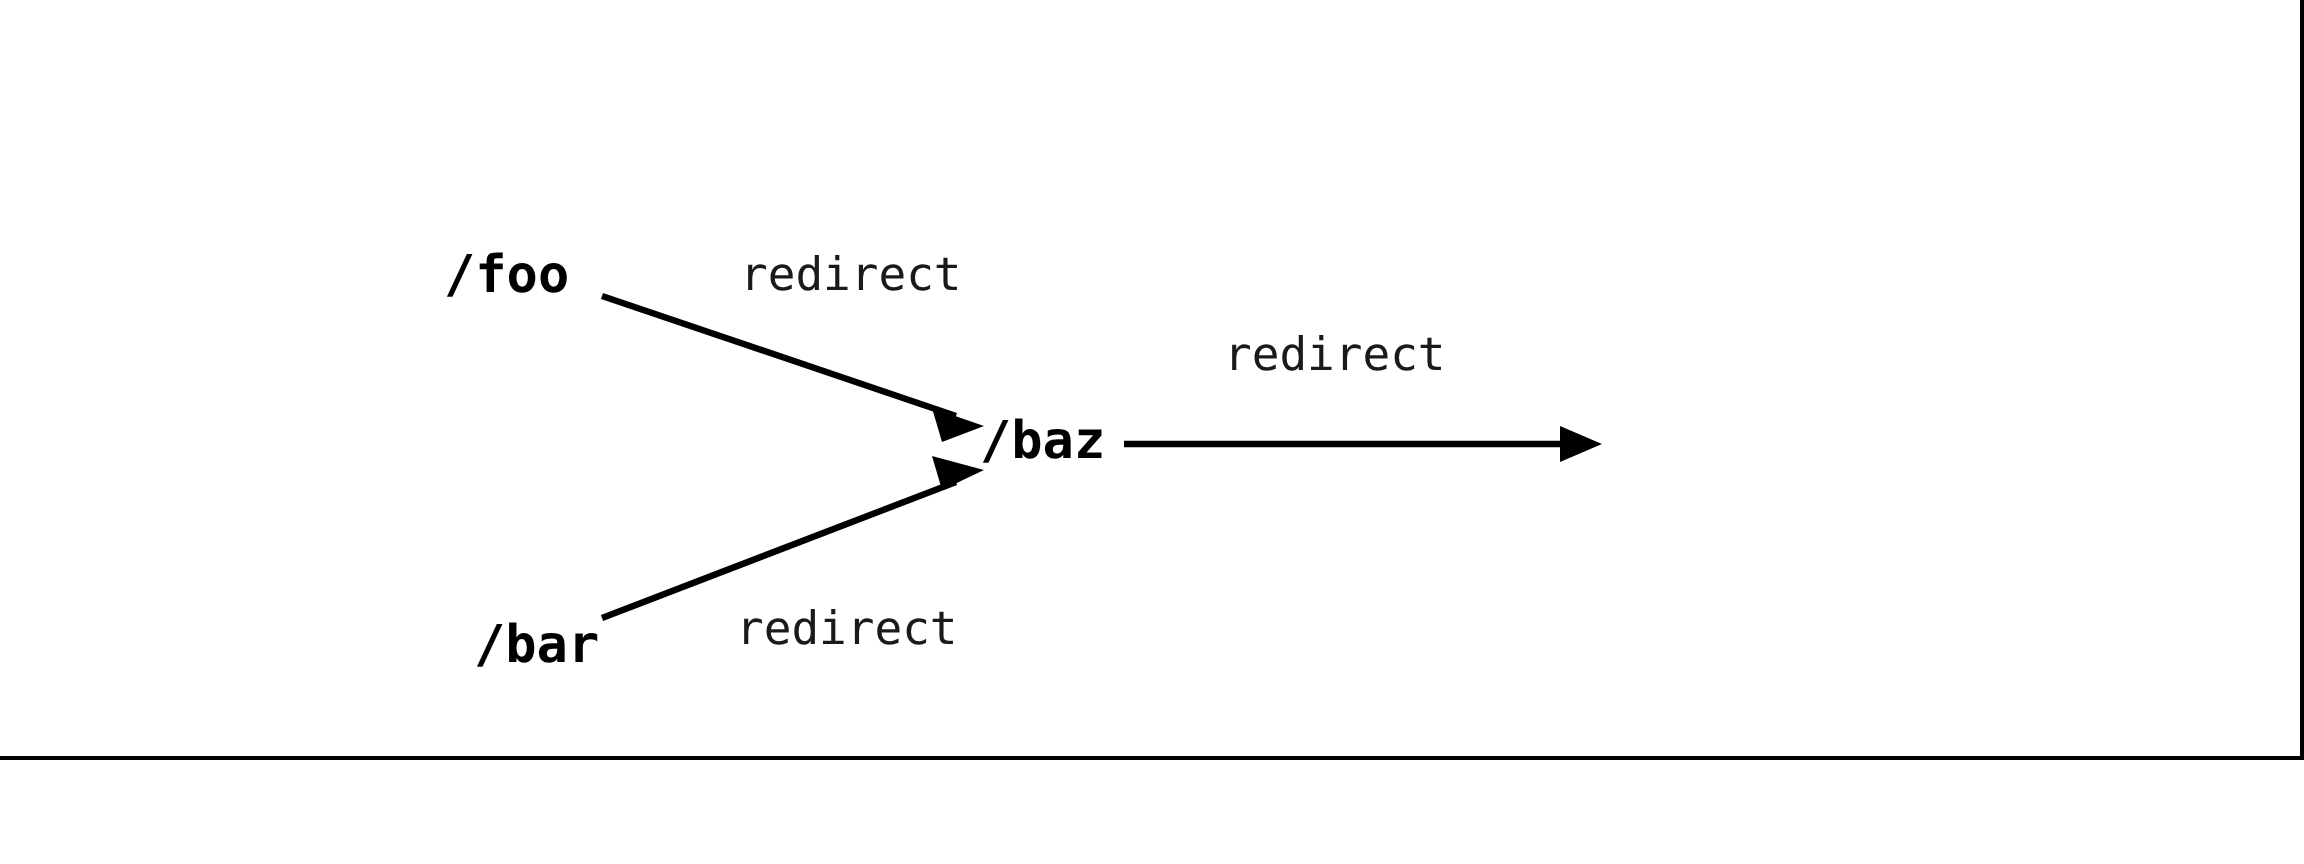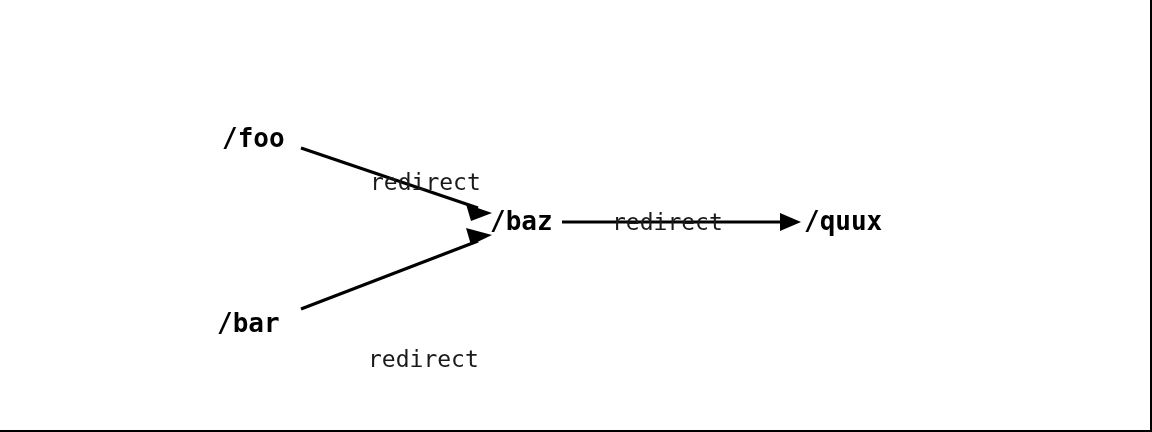--- a/index.html
+++ b/index.html
@@ -4,21 +4,21 @@
 <title>Redirect Graph</title>
 <style>
   html, body {
     margin: 0;
     padding: 0;
     background: #ffffff;
   }
   #canvas {
     position: relative;
     width: 1152px;
-    height: 432px;
+    height: 380px;
     background: #ffffff;
     overflow: hidden;
     box-sizing: border-box;
     border-right: 2px solid #000000;
     border-bottom: 2px solid #000000;
   }
   #graph-svg {
     position: absolute;
     left: 0;
     top: 0;
@@ -38,21 +38,20 @@
   }
   .edge-label {
     position: absolute;
     font-family: "DejaVu Sans Mono", "Liberation Mono", monospace;
     font-weight: normal;
     font-size: 23px;
     line-height: 1;
     color: #1a1a1a;
     white-space: pre;
     letter-spacing: 0px;
-    margin-top: 44px;
   }
 </style>
 </head>
 <body>
 
 <div id="canvas">
 
   <svg id="graph-svg" viewBox="0 0 1152 432" xmlns="http://www.w3.org/2000/svg">
 
     <g>
@@ -66,25 +65,24 @@
     </g>
 
     <g>
       <line x1="562" y1="222" x2="784" y2="222" stroke="#000000" stroke-width="3.2" stroke-linecap="butt"></line>
       <polygon points="801,222 780,213 780,231" fill="#000000"></polygon>
     </g>
   </svg>
 
   <div class="node-label" style="left:222px; top:125px;">/foo</div>
 
-  <div class="node-label" style="left:217px; top:310px;text-align:center;">/bar</div>
+  <div class="node-label" style="left:237px; top:310px;text-align:center;">/bar</div>
 
   <div class="node-label" style="left:490px; top:208px;">/baz</div>
 
-  <div class="node-label" style="left:804px; top:208px;">/quux</div>
 
   <div class="edge-label" style="left:370px; top:127px;">redirect</div>
 
   <div class="edge-label" style="left:612px; top:167px;">redirect</div>
 
   <div class="edge-label" style="left:368px; top:304px;">redirect</div>
 
 </div>
 
 </body></html>

